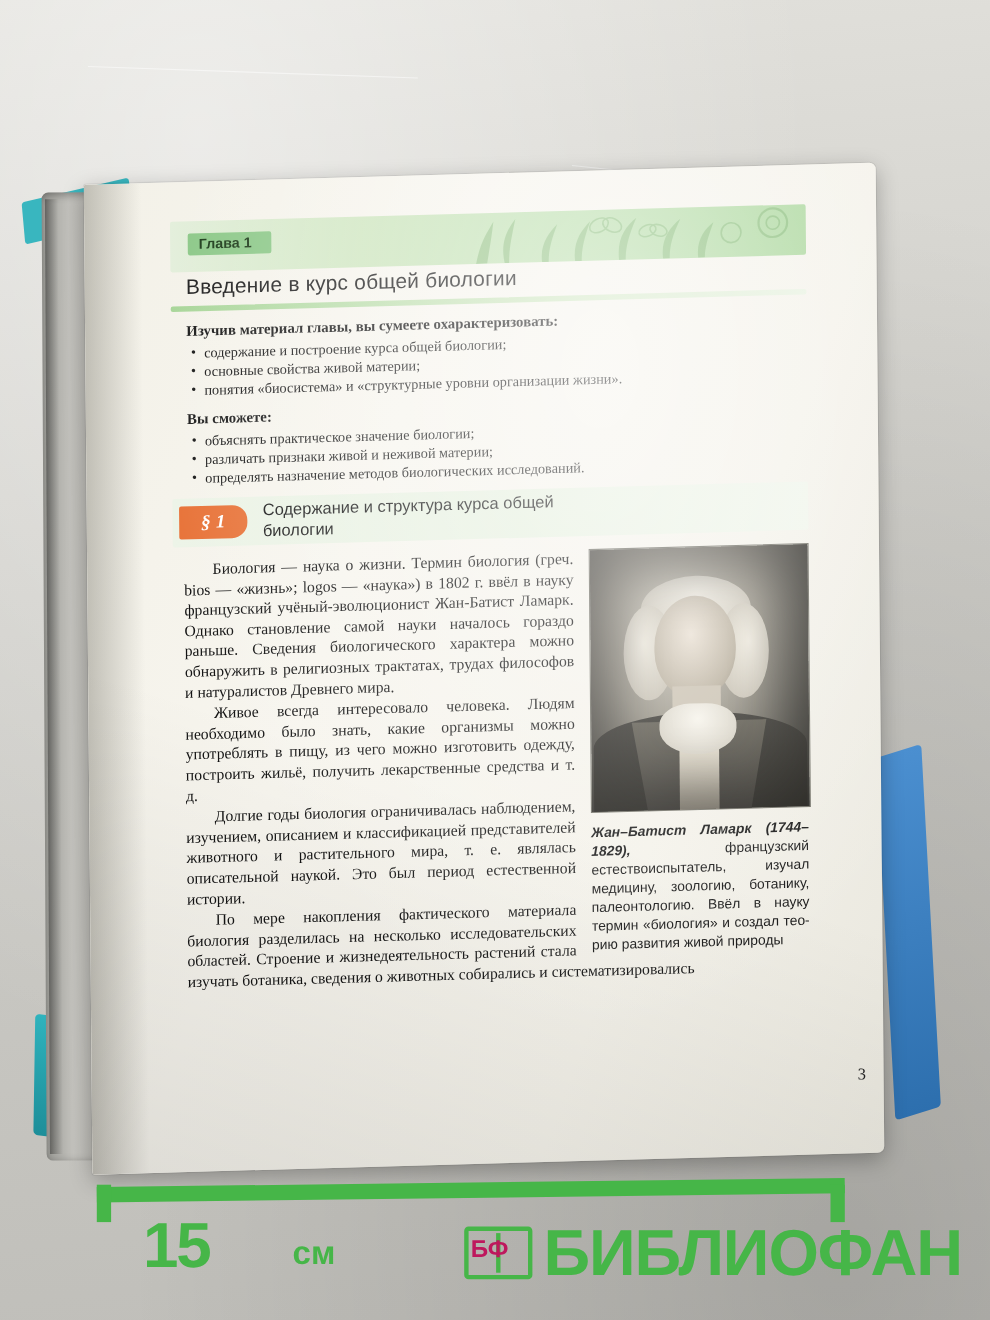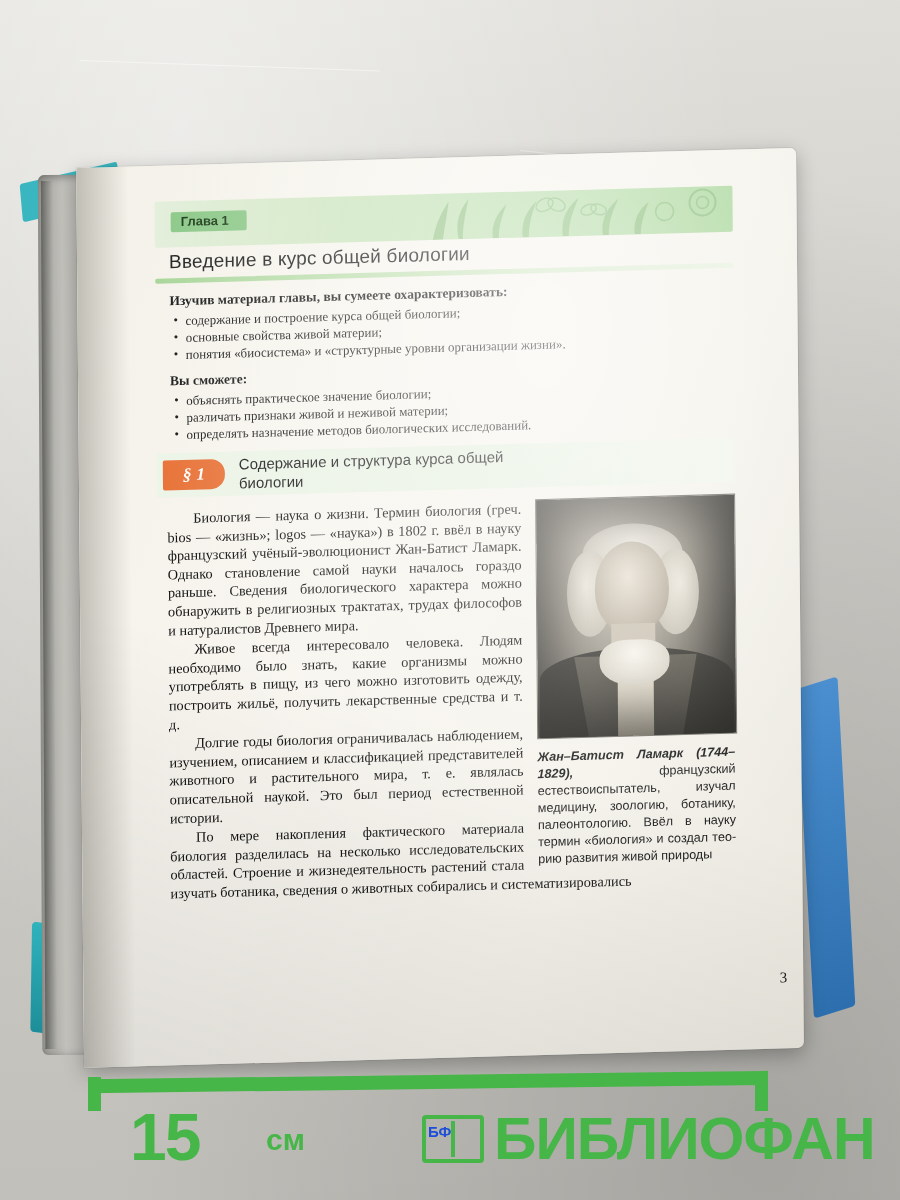--- a/index.html
+++ b/index.html
@@ -382,21 +382,21 @@
     top: 2px;
   }
   .ruler-tick.left { left: 0; }
   .ruler-tick.right { left: 667px; }
   .ruler-num {
     position: absolute;
     left: 42px;
     top: 24px;
     font-family: "Liberation Sans", sans-serif;
     font-weight: bold;
-    font-size: 66px;
+    font-size: 58px;
     color: #46b648;
     letter-spacing: -2px;
   }
   .ruler-unit {
     position: absolute;
     left: 178px;
     top: 48px;
     font-family: "Liberation Sans", sans-serif;
     font-weight: bold;
     font-size: 30px;
@@ -430,22 +430,22 @@
     width: 4px;
     background: #46b648;
     transform: translateX(-50%);
   }
   .brand-mark .bf {
     position: absolute;
     left: 6px;
     top: 8px;
     font-family: "Liberation Sans", sans-serif;
     font-weight: bold;
-    font-size: 15px;
-    color: #1d4ed8;
+    font-size: 22px;
+    color: #be185d;
     z-index: 2;
   }
   .brand-text {
     font-family: "Liberation Sans", sans-serif;
     font-weight: bold;
     font-size: 59px;
     color: #46b648;
     letter-spacing: -1px;
   }
 

